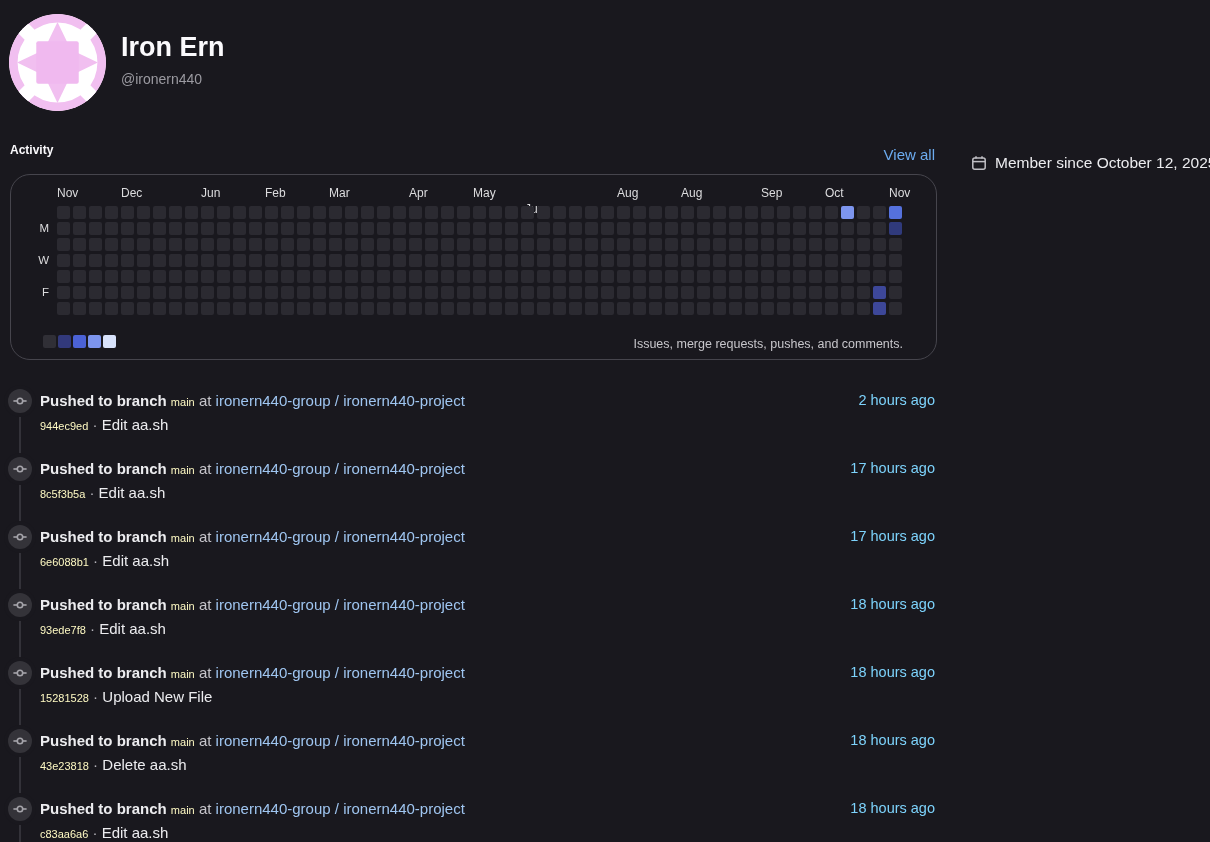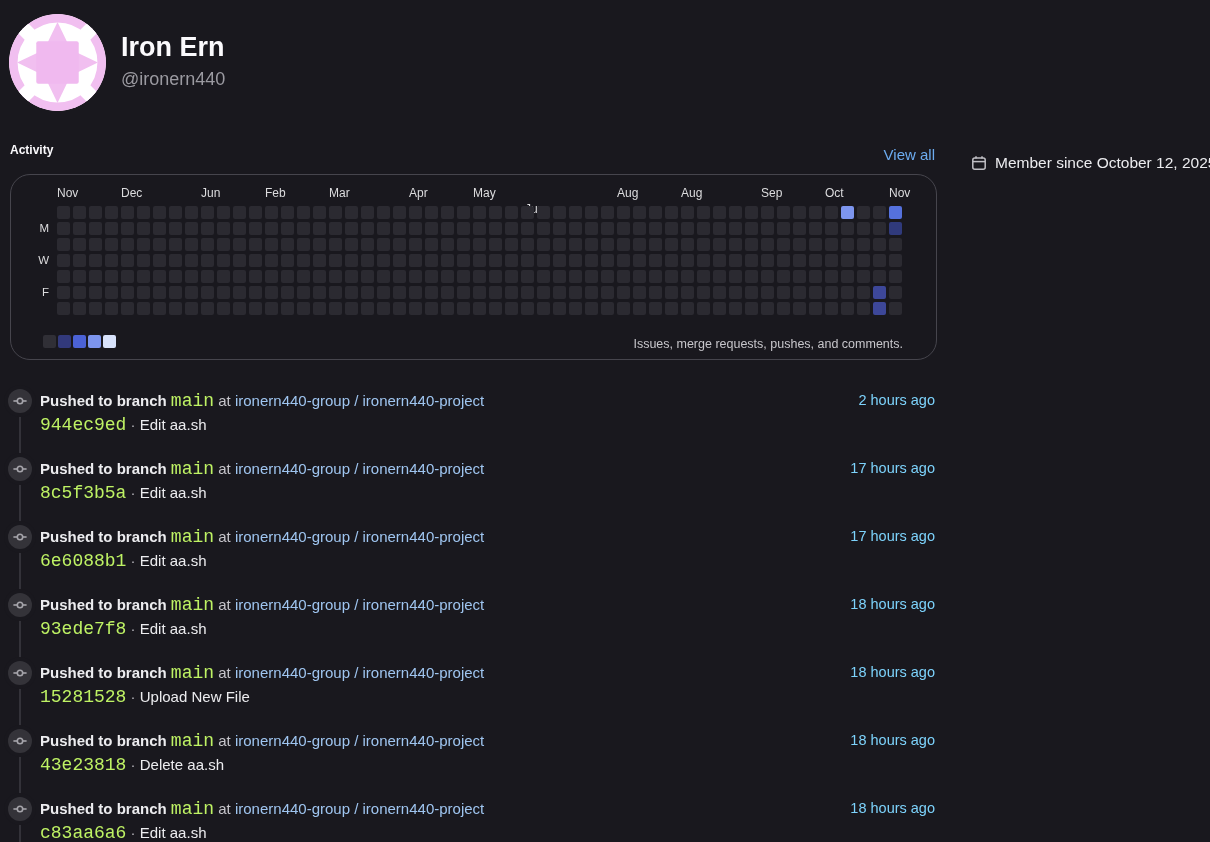--- a/index.html
+++ b/index.html
@@ -6,21 +6,21 @@
   body{
     width:1210px;height:842px;position:relative;overflow:hidden;
     background:#19181e;color:#ececef;
     font-family:"Liberation Sans", sans-serif;
     -webkit-font-smoothing:antialiased;
   }
   
   .avatar{position:absolute;left:9px;top:14px;width:97px;height:97px;border-radius:50%;overflow:hidden;}
   .who{position:absolute;left:121px;top:31px;}
   .who .name{font-size:27px;font-weight:700;color:#fbfafd;line-height:32px;}
-  .who .handle{font-size:18px;color:#9b9aa1;line-height:26px;margin-top:3px;}
+  .who .handle{font-size:14px;color:#9b9aa1;line-height:26px;margin-top:3px;}
   
   .act-title{position:absolute;left:10px;top:143px;font-size:12px;font-weight:700;color:#fbfafd;}
   .view-all{position:absolute;top:146px;right:275px;font-size:15px;color:#6cabef;text-decoration:none;cursor:pointer;}
   
   .cal-panel{position:absolute;left:10px;top:174px;width:927px;height:186px;box-sizing:border-box;
     border:1px solid #46454d;border-radius:20px;}
   .cal-months{position:absolute;left:46px;top:11px;height:15px;}
   .cal-months span{position:absolute;top:0;font-size:12px;color:#dcdcde;white-space:nowrap;}
   .cal-grid{position:absolute;left:46px;top:31px;display:grid;
     grid-template-columns:repeat(53,13px);grid-auto-rows:13px;gap:3px;}
@@ -32,21 +32,21 @@
   
   .feed{position:absolute;left:0;top:0;width:937px;height:842px;}
   .tl-line{position:absolute;left:19px;top:401px;bottom:0;width:2px;background:#333239;z-index:0;}
   .feed-item{position:absolute;left:0;width:937px;height:48px;}
   .tl-icon{position:absolute;left:8px;top:-1px;width:24px;height:24px;border-radius:50%;
     background:#343339;display:flex;align-items:center;justify-content:center;z-index:1;
     box-shadow:0 0 0 4px #19181e;}
   .fi-line1{position:absolute;left:40px;top:0;font-size:15px;line-height:22px;color:#c6c5cb;white-space:nowrap;}
   .fi-line2{position:absolute;left:40px;top:24px;font-size:15px;line-height:22px;color:#ececef;white-space:nowrap;}
   .fi-action{font-weight:700;color:#ececef;}
-  .mono{font-family:Liberation Mono, monospace;font-size:18px;color:#bef264;}
+  .mono{font-family:Liberation Sans, sans-serif;font-size:11px;color:#fef9c3;}
   .proj-link{color:#9fc5f0;cursor:pointer;}
   .fi-sep{color:#b5b4bb;}
   .fi-time{position:absolute;top:2px;right:2px;font-size:14.5px;color:#7dd3fc;}
   a.link{cursor:pointer;text-decoration:none;}
   
   .sidebar{position:absolute;left:971px;top:145px;width:235px;}
   .sb-title{font-size:15.5px;font-weight:700;color:#fbfafd;}
   .sb-row{margin-top:9px;display:flex;align-items:center;gap:8px;font-size:15.5px;color:#ececef;white-space:nowrap;}
   .sb-row svg{flex:0 0 auto;}
 </style>

